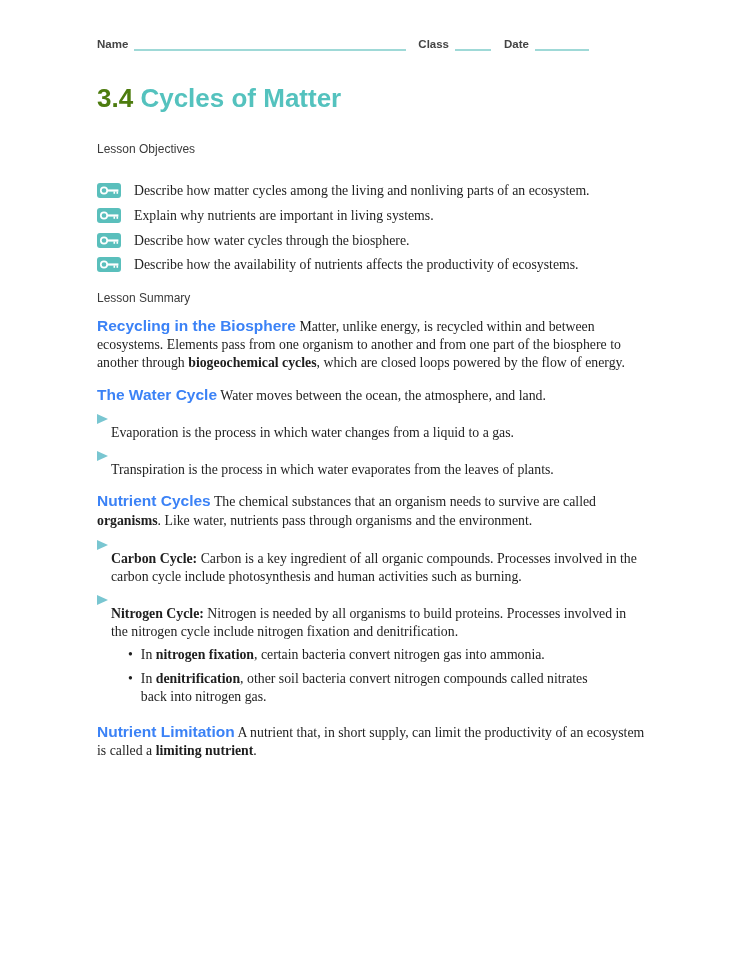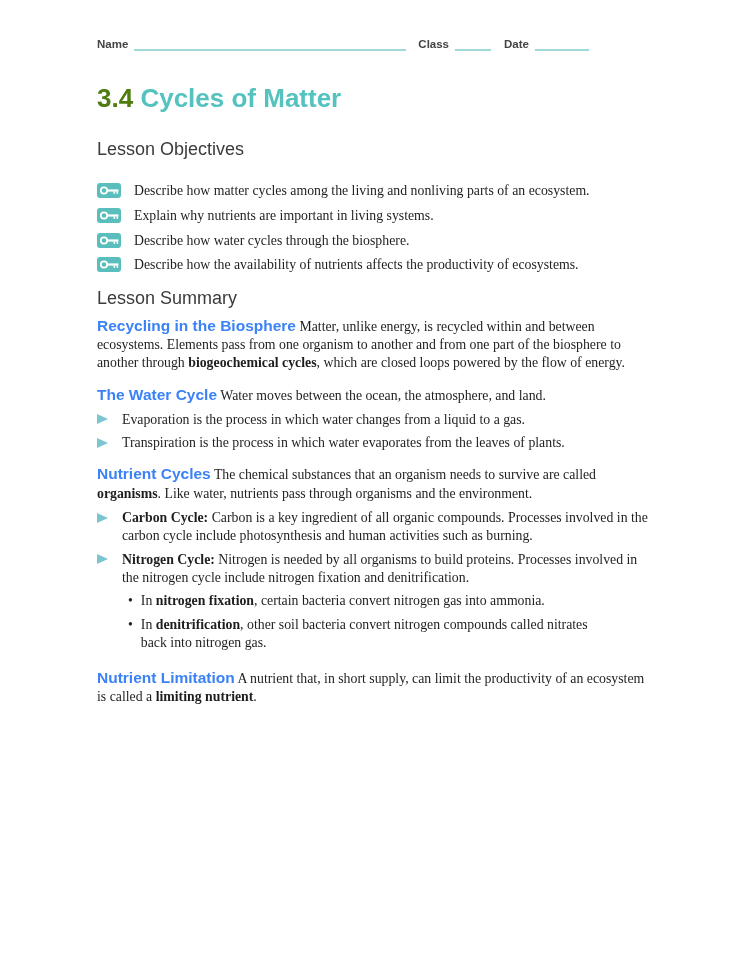--- a/index.html
+++ b/index.html
@@ -30,39 +30,39 @@
     margin:32px 0 0 0;
     font-family:"Liberation Sans", sans-serif;
     font-size:26px; font-weight:bold; line-height:30px;
   }
   .title .num { color:#4d7c0f;text-align:right; }
   .title .txt { color:#54c2be; }
   
   .h2 {
     margin-top:26px;
     font-family:"Liberation Sans", sans-serif;
-    font-size:18px; font-weight:normal; color:#3b3b3b; line-height:20px;
+    font-size:12px; font-weight:normal; color:#3b3b3b; line-height:20px;
   }
   
   .obj-list { margin-top:23px; }
   .obj-item { display:flex; margin-bottom:6.5px; }
   .key-badge { flex:none; width:24px; height:15px; margin-top:1px; }
   .obj-text { margin-left:13px; }
   
   .para { margin-top:9px; }
   .para.gap-md { margin-top:13px; }
   .para.gap-lg { margin-top:17px; }
   .inline-head {
     font-family:"Liberation Sans", sans-serif; font-weight:bold;
     font-size:15.5px; color:#3b82f6;
   }
   .b { font-weight:bold; }
   
   .bullet-list { margin-top:6px; }
-  .bullet { display:flex; margin-bottom:5px; }
+  .bullet { display:flex; margin-bottom:5px;flex-direction:column; }
   .tri {
     flex:none; width:0; height:0; margin-top:3.5px;
     border-left:11px solid #79c6d1;
     border-top:5.5px solid transparent;
     border-bottom:5.5px solid transparent;
   }
   .bullet-text { margin-left:14px; max-width:530px; }
   
   .sub-list { margin-top:4px; padding-left:31px; }
   .sub-bullet { display:flex; margin-bottom:5px; }

